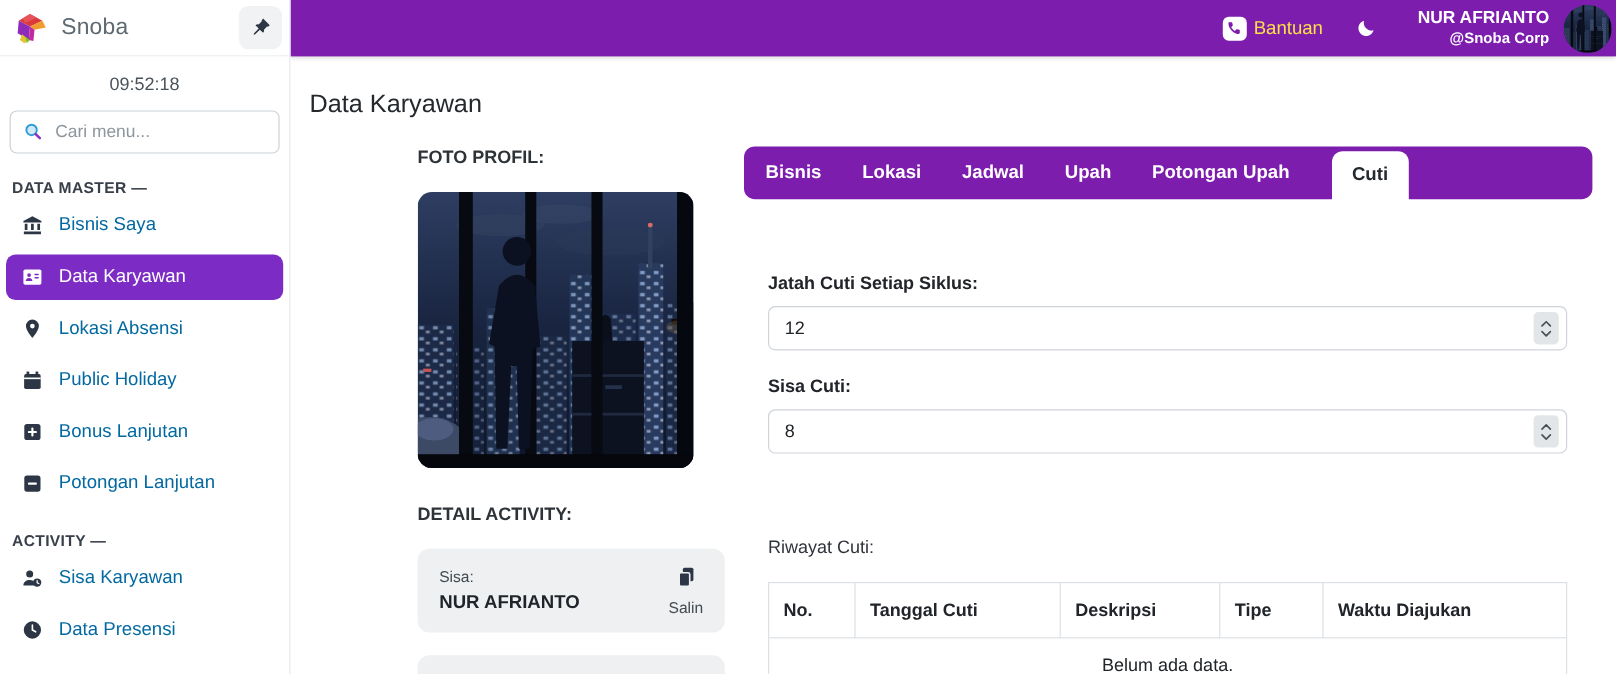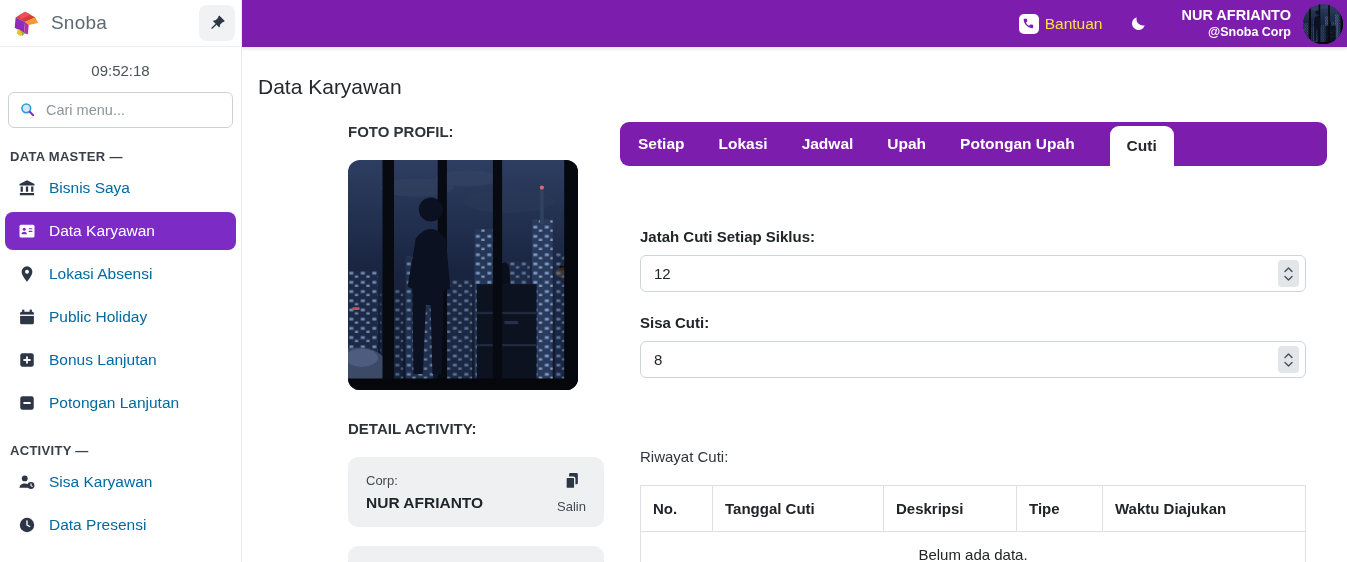--- a/index.html
+++ b/index.html
@@ -303,37 +303,37 @@
   <div class="left-col">
     <div class="mini-heading">FOTO PROFIL:</div>
     <div class="photo">
       <svg viewBox="0 0 100 100" preserveAspectRatio="none">
           <use href="#scene"></use>
         </svg>
     </div>
     <div class="mini-heading detail-heading">DETAIL ACTIVITY:</div>
     <div class="detail-card">
       <div>
-        <div class="field-label">Corp:</div>
+        <div class="field-label">Sisa:</div>
         <div class="field-value">NUR AFRIANTO</div>
       </div>
       <button class="copy-btn">
         <svg viewBox="0 0 24 24">
           <rect x="8.5" y="2.5" width="10.5" height="13.5" rx="1.6" fill="#2c3645"></rect>
           <rect x="4.8" y="7.5" width="10.5" height="13.5" rx="1.6" fill="#2c3645" stroke="#eef0f1" stroke-width="1.6"></rect>
         </svg>
         <span class="copy-word">Salin</span>
       </button>
     </div>
     <div class="detail-card stub"></div>
   </div>
 
   <div class="right-col">
     <div class="tabbar">
-      <div class="tab">Setiap</div>
+      <div class="tab">Bisnis</div>
       <div class="tab">Lokasi</div>
       <div class="tab">Jadwal</div>
       <div class="tab">Upah</div>
       <div class="tab">Potongan Upah</div>
       <div class="tab active">Cuti</div>
     </div>
 
     <div class="form-area">
       <div class="form-label">Jatah Cuti Setiap Siklus:</div>
       <div class="num-wrap">

